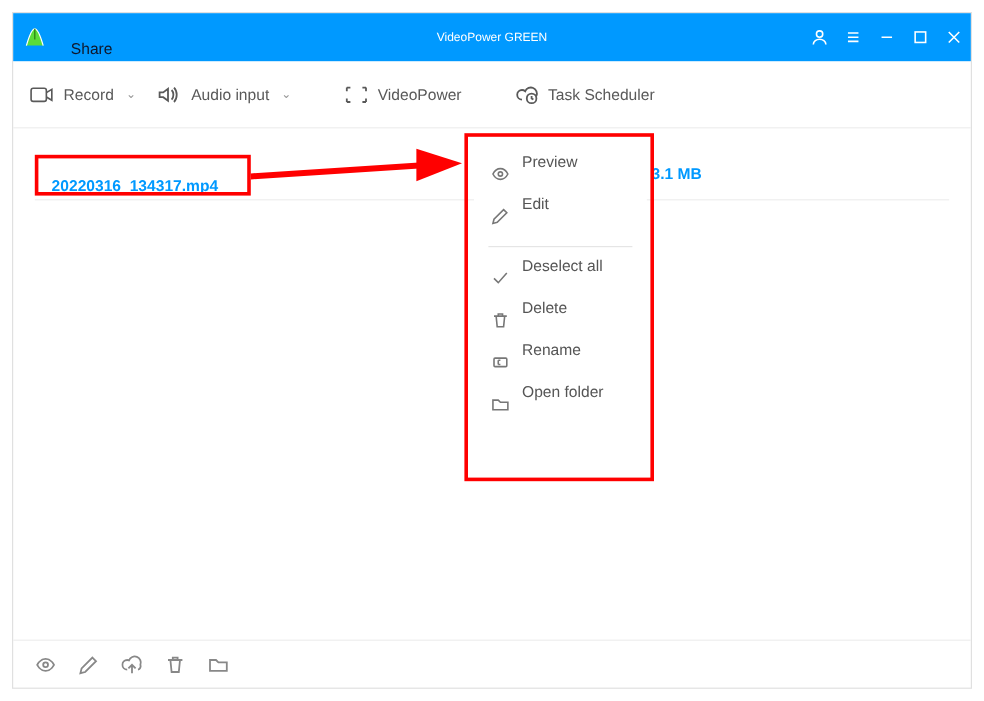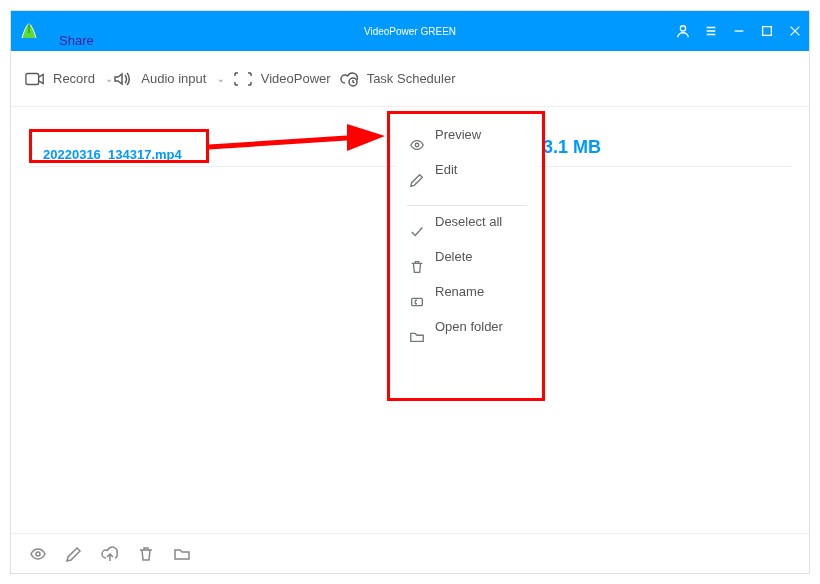--- a/index.html
+++ b/index.html
@@ -34,21 +34,21 @@
     }
     .app-logo {
       width: 36px;
       height: 100%;
       display: flex;
       align-items: center;
       justify-content: center;
     }
     .app-logo svg { width: 20px; height: 20px; }
     .share-btn {
-      color: #4c1d95;
+      color: #0f172a;
       font-size: 13px;
       margin-left: 12px;
       cursor: pointer;
       margin-top: 19px;
     }
     .app-title {
       position: absolute;
       left: 50%;
       transform: translateX(-50%);
       font-size: 10px;
@@ -68,20 +68,21 @@
       cursor: pointer;
       color: #fff;
     }
     .wc-btn svg { width: 14px; height: 14px; stroke: #fff; stroke-width: 1.5; fill: none; }
     
     .toolbar {
       height: 56px;
       display: flex;
       align-items: center;
       padding: 0 14px;
+      gap: 18px;
       color: #595959;
       border-bottom: 1px solid #eee;
     }
     .tool-item {
       display: flex;
       align-items: center;
       gap: 8px;
       cursor: pointer;
       font-size: 13px;
       color: #595959;
@@ -116,21 +117,21 @@
       width: 180px;
       height: 34px;
       border: 3px solid #ff0000;
       pointer-events: none;
     }
     .filesize {
       position: absolute;
       left: 514px;
       top: 10px;
       color: #0099ff;
-      font-size: 18px;
+      font-size: 13px;
       font-weight: 600;
     }
     
     .context-menu {
       position: absolute;
       left: 384px;
       top: 10px;
       width: 144px;
       background: #fff;
       padding: 10px 0;

